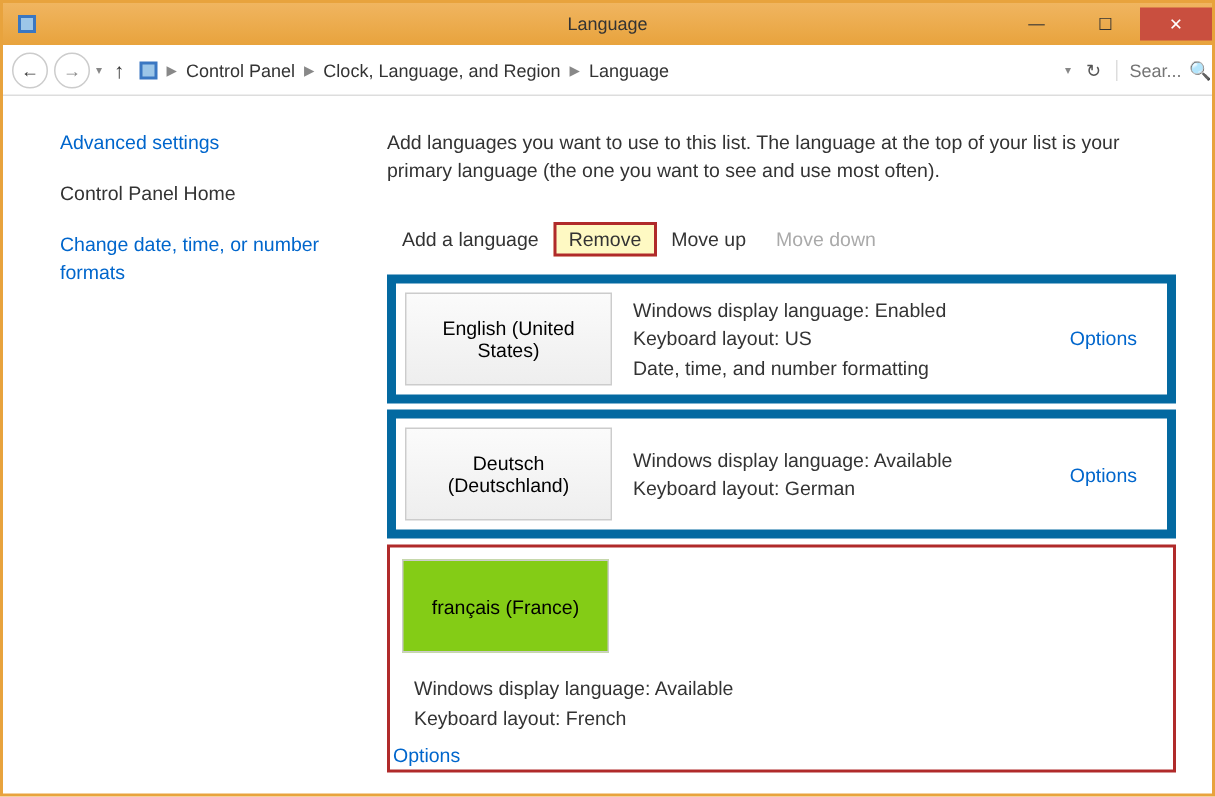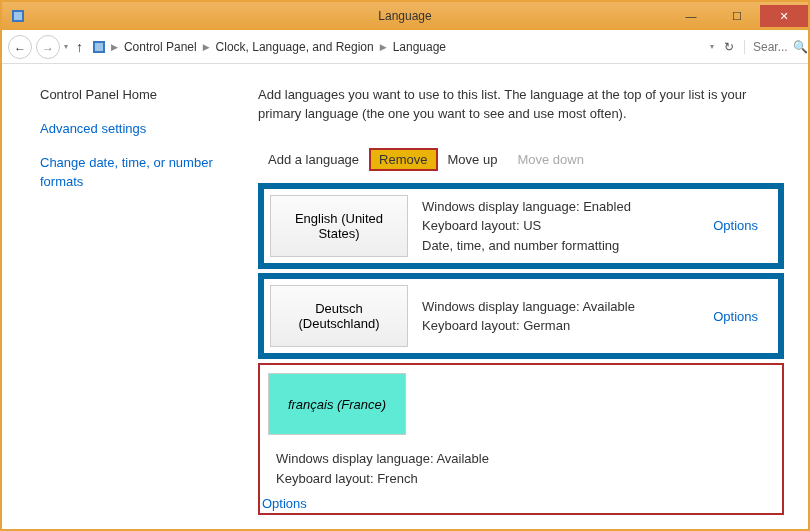--- a/index.html
+++ b/index.html
@@ -26,26 +26,26 @@
 .content { flex: 1; display: flex; overflow: hidden; }
 .sidebar { width: 238px; padding: 22px 0 0 38px; }
 .sidebar-link { font-size: 13px; color: #0066cc; margin-bottom: 16px; line-height: 1.4; cursor: pointer; }
 .sidebar-link.muted { color: #333; }
 .main { flex: 1; padding: 22px 24px 0 18px; }
 h1 { font-size: 16px; color: #006699; font-weight: normal; margin-bottom: 14px; }
 .description { font-size: 13px; color: #333; line-height: 1.45; margin-bottom: 18px; }
 .toolbar { display: flex; align-items: center; padding: 6px 0 8px; }
 .tb-btn { font-size: 13px; color: #333; padding: 4px 10px; cursor: pointer; }
 .tb-btn.disabled { color: #aaa; cursor: default; }
-.tb-btn.highlight { border: 2px solid #b02a2a; background: #eab308; padding: 2px 8px; }
+.tb-btn.highlight { border: 2px solid #b02a2a; background: #fef9c3; padding: 2px 8px; }
 .lang-list { margin-top: 4px; }
 .lang-row { display: flex; align-items: center; border: 6px solid #0369a1; margin-bottom: 4px; padding: 0; min-height: 74px; }
 .lang-row.selected-wrap { border: 2px solid #b02a2a; padding: 2px; }
 .lang-name-box { width: 138px; min-height: 62px; margin: 6px 0 6px 6px; border: 1px solid #ccc; background: linear-gradient(#fbfbfb,#eee); display: flex; align-items: center; justify-content: center; text-align: center; font-size: 13px; padding: 4px; }
-.selected-inner .lang-name-box { background: #5eead4; font-style: italic; }
+.selected-inner .lang-name-box { background: #84cc16; }
 .lang-details { flex: 1; font-size: 13px; color: #333; line-height: 1.5; padding: 8px 14px; }
 .lang-options { color: #0066cc; font-size: 13px; padding-right: 20px; cursor: pointer; }
 </style>
 </head>
 <body>
 
 <div class="window">
   <div class="titlebar">
     <svg class="title-icon" viewBox="0 0 16 16">
         <rect x="2" y="2" width="12" height="12" fill="#3a77c2"></rect>
@@ -81,22 +81,22 @@
       <span class="nav-refresh">↻</span>
       <div class="search-box">
         <input class="search-input" placeholder="Sear..." style="">
         <span>🔍</span>
       </div>
     </div>
   </div>
 
   <div class="content">
     <div class="sidebar">
+      <div class="sidebar-link">Advanced settings</div>
       <div class="sidebar-link muted">Control Panel Home</div>
-      <div class="sidebar-link">Advanced settings</div>
       <div class="sidebar-link">Change date, time, or number formats</div>
     </div>
 
     <div class="main">
       <p class="description">Add languages you want to use to this list. The language at the top of your list is your primary language (the one you want to see and use most often).</p>
 
       <div class="toolbar">
         <span class="tb-btn">Add a language</span>
         <span class="tb-btn highlight">Remove</span>
         <span class="tb-btn">Move up</span>

